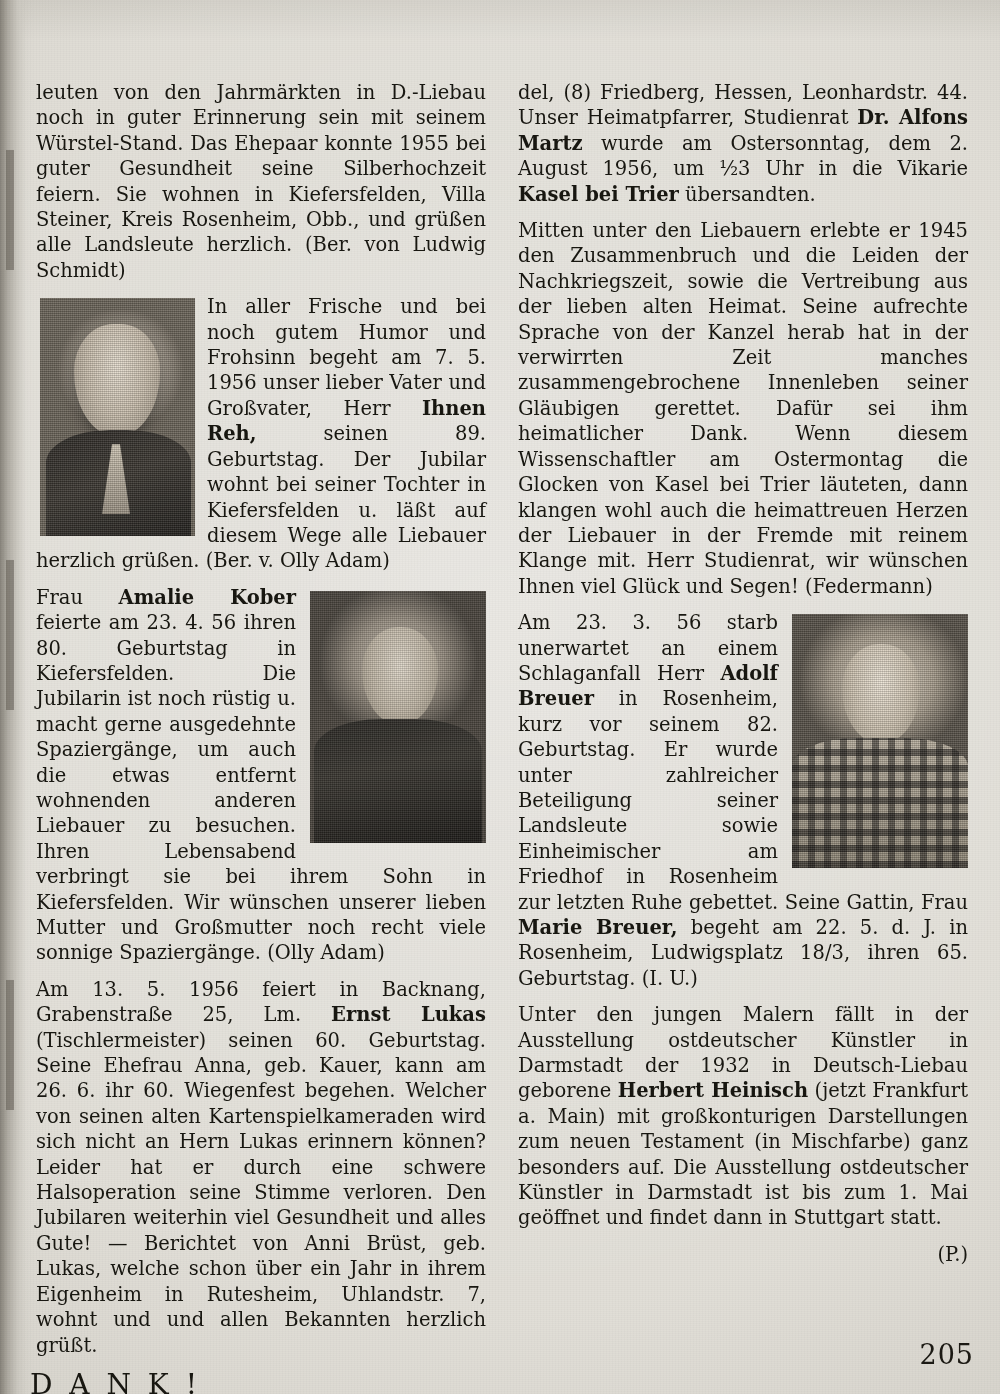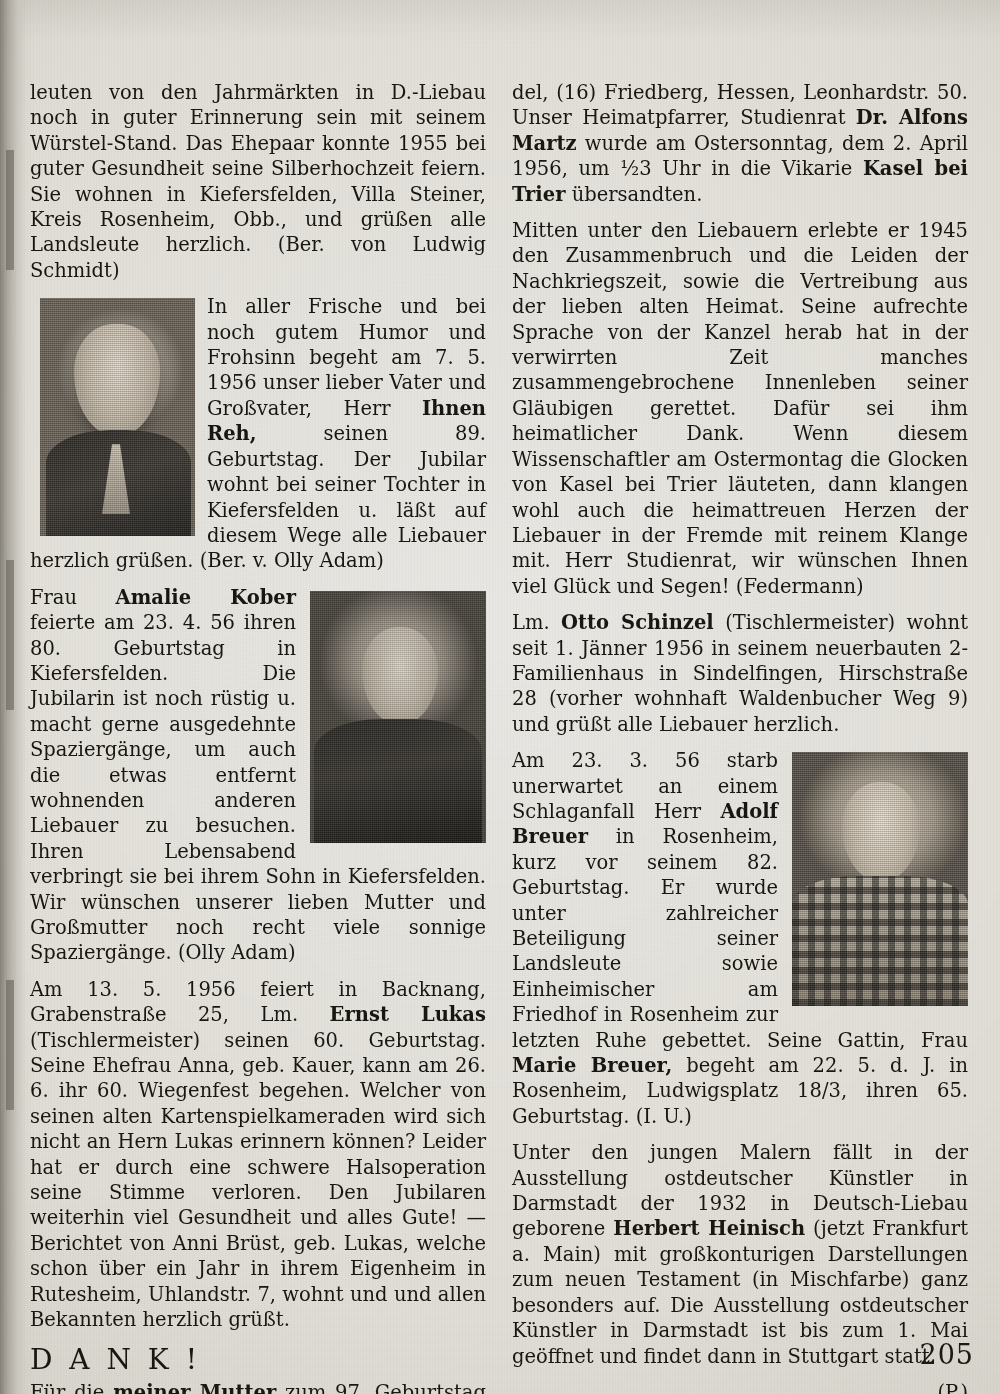--- a/index.html
+++ b/index.html
@@ -64,21 +64,21 @@
     font-size: 19.5px;
     line-height: 25.4px;
     text-align: justify;
     -webkit-hyphens: auto;
     hyphens: auto;
   }
   .col-left { left: 0; }
   .col-right { left: 482px; }
 
   p {
-    margin: 0 0 11px 0;
+    margin: 0 0 11px 6px;
     text-align: justify;
   }
 
   b, .b { font-weight: bold; }
 
   
   .photo {
     background: #8a8378;
     border: 0;
     position: relative;
@@ -237,25 +237,24 @@
     <p><span>Am 13. 5. 1956 feiert in Backnang, Grabenstraße 25, Lm. </span><b>Ernst Lukas</b><span> (Tischlermeister) seinen 60. Geburtstag. Seine Ehefrau Anna, geb. Kauer, kann am 26. 6. ihr 60. Wiegenfest begehen. Welcher von seinen alten Kartenspielkameraden wird sich nicht an Hern Lukas erinnern können? Leider hat er durch eine schwere Halsoperation seine Stimme verloren. Den Jubilaren weiterhin viel Gesundheit und alles Gute! — Berichtet von Anni Brüst, geb. Lukas, welche schon über ein Jahr in ihrem Eigenheim in Rutesheim, Uhlandstr. 7, wohnt und und allen Bekannten herzlich grüßt.</span></p>
 
     <div class="heading-dank">D A N K !</div>
 
     <p><span>Für die </span><b>meiner Mutter</b><span> zum 97. Geburtstag übersandten Wünsche danke ich in ihrem Namen recht herzlich. Ich bitte Frau Anna Kappel und Frau Tini Rotter, geb. Werner, mit ihren Adressen mitzuteilen! Karl Tren-</span></p>
 
   </div>
 
   <div class="col col-right">
 
-    <p><span>del, (16) Friedberg, Hessen, Leonhardstr. 50. Unser Heimatpfarrer, Studienrat </span><b>Dr. Alfons Martz</b><span> wurde am Ostersonntag, dem 2. April 1956, um ½3 Uhr in die Vikarie </span><b>Kasel bei Trier</b><span> übersandten.</span></p>
+    <p><span>del, (8) Friedberg, Hessen, Leonhardstr. 44. Unser Heimatpfarrer, Studienrat </span><b>Dr. Alfons Martz</b><span> wurde am Ostersonntag, dem 2. August 1956, um ½3 Uhr in die Vikarie </span><b>Kasel bei Trier</b><span> übersandten.</span></p>
 
     <p>Mitten unter den Liebauern erlebte er 1945 den Zusammenbruch und die Leiden der Nachkriegszeit, sowie die Vertreibung aus der lieben alten Heimat. Seine aufrechte Sprache von der Kanzel herab hat in der verwirrten Zeit manches zusammengebrochene Innenleben seiner Gläubigen gerettet. Dafür sei ihm heimatlicher Dank. Wenn diesem Wissenschaftler am Ostermontag die Glocken von Kasel bei Trier läuteten, dann klangen wohl auch die heimattreuen Herzen der Liebauer in der Fremde mit reinem Klange mit. Herr Studienrat, wir wünschen Ihnen viel Glück und Segen! (Federmann)</p>
 
-    <p><span>Lm. </span><b>Otto Schinzel</b><span> (Tischlermeister) wohnt seit 1. Jänner 1956 in seinem neuerbauten 2-Familienhaus in Sindelfingen, Hirschstraße 28 (vorher wohnhaft Waldenbucher Weg 9) und grüßt alle Liebauer herzlich.</span></p>
 
     <div class="photo photo-breuer">
       <div class="face"></div>
       <div class="body"></div>
     </div>
 
     <p><span>Am 23. 3. 56 starb unerwartet an einem Schlaganfall Herr </span><b>Adolf Breuer</b><span> in Rosenheim, kurz vor seinem 82. Geburtstag. Er wurde unter zahlreicher Beteiligung seiner Landsleute sowie Einheimischer am Friedhof in Rosenheim zur letzten Ruhe gebettet. Seine Gattin, Frau </span><b>Marie Breuer,</b><span> begeht am 22. 5. d. J. in Rosenheim, Ludwigsplatz 18/3, ihren 65. Geburtstag. (I. U.)</span></p>
 
     <div class="clearfix"></div>
 

